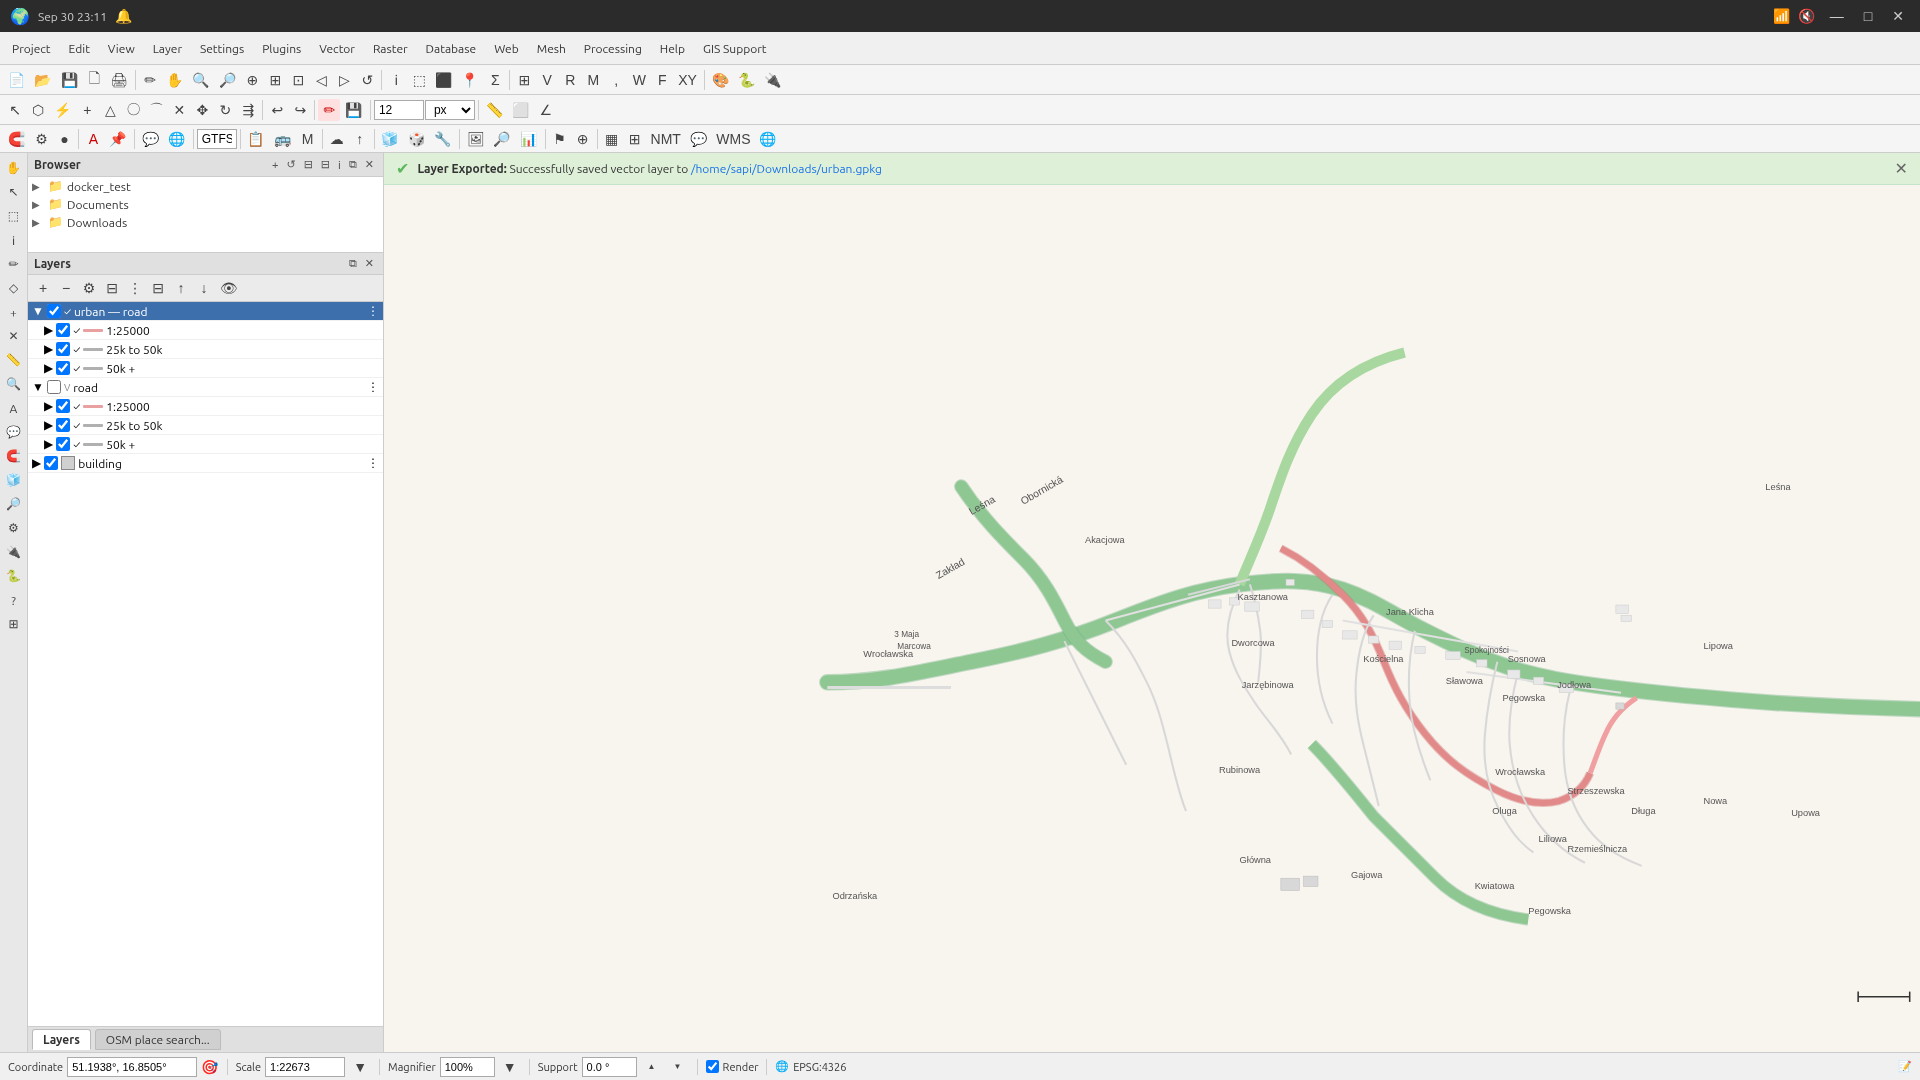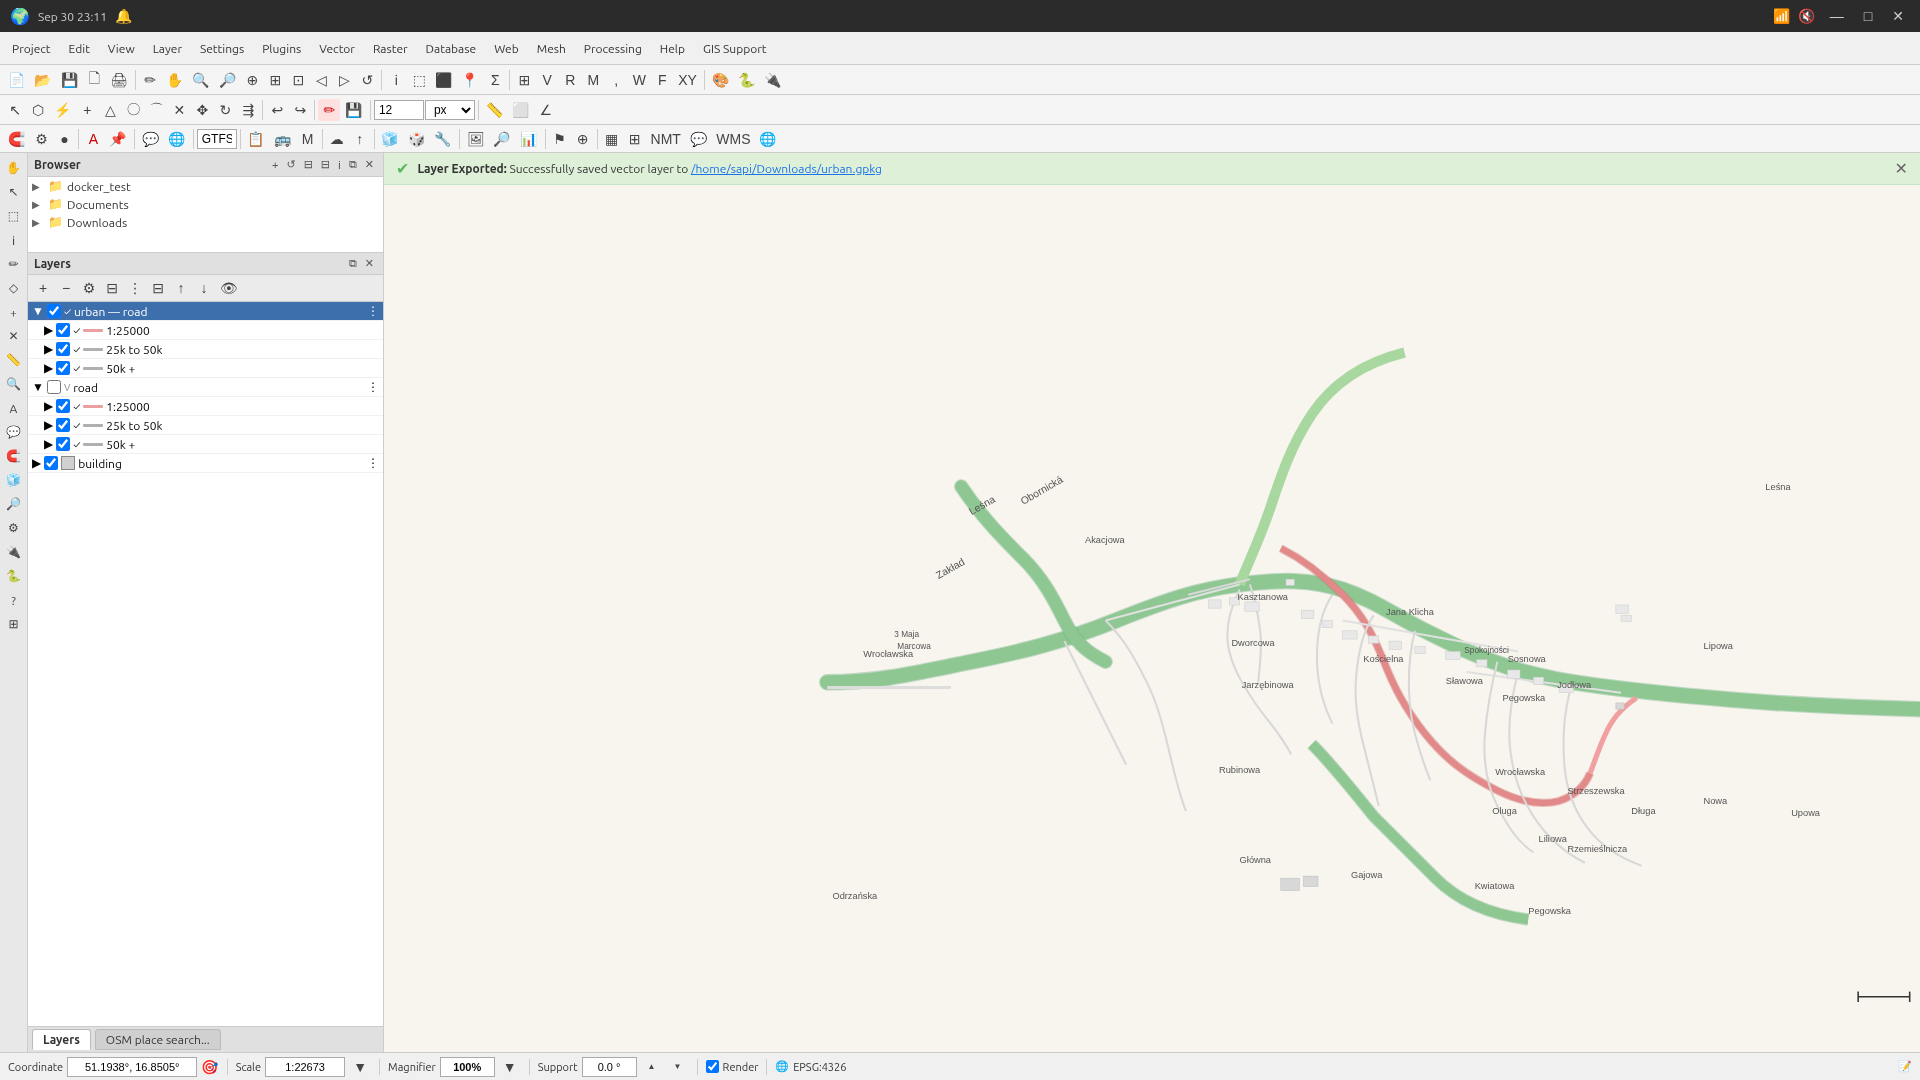--- a/index.html
+++ b/index.html
@@ -274,21 +274,21 @@
       border-bottom: 1px solid #c3e6cb;
       padding: 6px 12px;
       display: flex;
       align-items: center;
       gap: 8px;
       z-index: 100;
       font-size: 12px;
     }
     .notif-icon { color: #5cb85c; font-size: 16px; }
     .notif-text { color: #333; }
-    .notif-link { color: #1a73e8; text-decoration: underline; cursor: pointer; }
+    .notif-link { color: #1a73e8; cursor: pointer; }
     .notif-close {
       margin-left: auto;
       background: none;
       border: none;
       cursor: pointer;
       font-size: 16px;
       color: #666;
     }
 
     
@@ -322,21 +322,20 @@
       height: 16px;
       background: #ccc;
     }
     .status-input {
       height: 20px;
       border: 1px solid #aaa;
       padding: 0 4px;
       font-size: 11px;
       background: white;
       width: 80px;
-      text-align: center;
     }
   </style>
 </head>
 <body>
 
 <div id="titlebar">
   <div id="titlebar-left">
     <span style="font-size:16px;">🌍</span>
     <span>Sep 30  23:11</span>
     <span style="font-size:14px;">🔔</span>
@@ -763,21 +762,21 @@
   </div>
   <div class="status-separator"></div>
   <div class="status-item">
     <span>Scale</span>
     <input type="text" class="status-input" value="1:22673" style="width: 80px;">
     <button class="toolbar-btn" style="height:20px; padding:0 2px;">▼</button>
   </div>
   <div class="status-separator"></div>
   <div class="status-item">
     <span>Magnifier</span>
-    <input type="text" class="status-input" value="100%" style="width: 55px; font-weight: bold;">
+    <input type="text" class="status-input" value="100%" style="width: 55px;">
     <button class="toolbar-btn" style="height:20px; padding:0 2px;">▼</button>
   </div>
   <div class="status-separator"></div>
   <div class="status-item">
     <span>Support</span>
     <input type="text" class="status-input" value="0.0 °" style="width: 55px;">
     <button class="toolbar-btn" style="height:10px; padding:0 2px; font-size:8px;">▲</button>
     <button class="toolbar-btn" style="height:10px; padding:0 2px; font-size:8px;">▼</button>
   </div>
   <div class="status-separator"></div>

